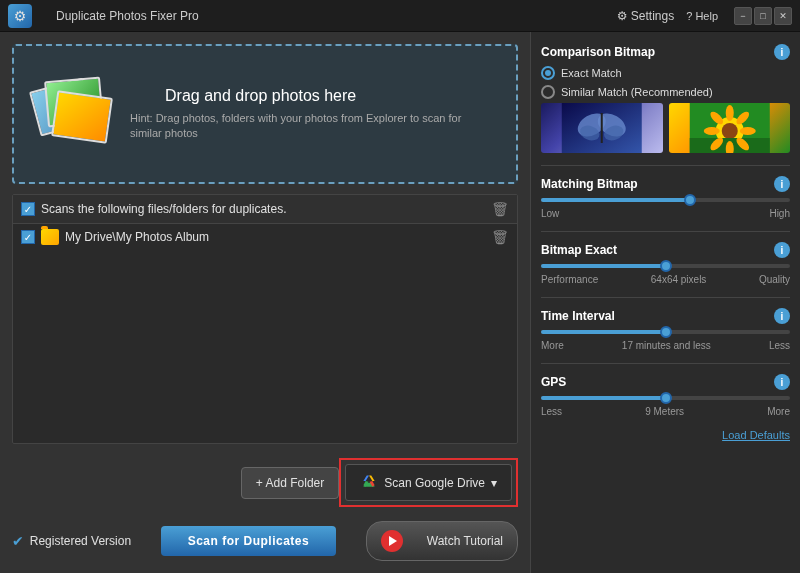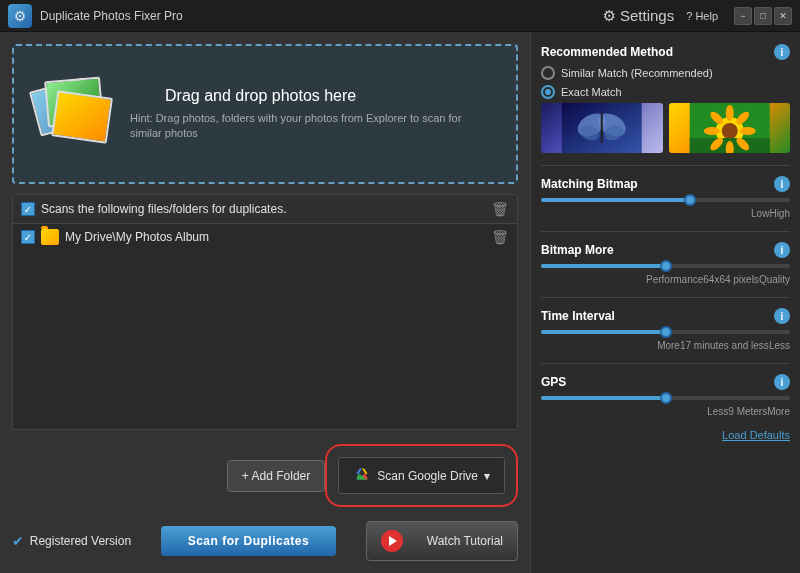--- a/index.html
+++ b/index.html
@@ -34,20 +34,21 @@
       background: linear-gradient(135deg, #4a9fd5, #2266aa);
       border-radius: 4px;
       display: flex;
       align-items: center;
       justify-content: center;
       font-size: 14px;
     }
     .title-bar-title {
       color: #ccc;
       font-size: 12px;
+      margin-left: 16px;
     }
     .title-bar-right {
       display: flex;
       align-items: center;
       gap: 4px;
     }
     .title-bar-controls {
       display: flex;
       gap: 2px;
       margin-left: 8px;
@@ -60,21 +61,21 @@
       border-radius: 2px;
       display: flex;
       align-items: center;
       justify-content: center;
       font-size: 9px;
       color: #ccc;
       cursor: pointer;
     }
     .tb-settings {
       color: #ccc;
-      font-size: 15px;
+      font-size: 12px;
       cursor: pointer;
       padding: 2px 4px;
     }
     .tb-help {
       color: #ccc;
       font-size: 11px;
       cursor: pointer;
       padding: 2px 4px;
     }
 
@@ -242,22 +243,22 @@
       color: #e0e0e0;
       padding: 8px 14px;
       cursor: pointer;
       font-size: 12px;
       display: flex;
       align-items: center;
       gap: 6px;
     }
     .scan-google-drive-container {
       border: 2px solid #e03030;
-      border-radius: 16px;
-      padding: 11px;
+      border-radius: 0;
+      padding: 4px;
     }
     .scan-google-drive-btn {
       background: #2a2a2a;
       border: 1px solid #555;
       border-radius: 3px;
       color: #e0e0e0;
       padding: 7px 14px;
       cursor: pointer;
       font-size: 12px;
       display: flex;
@@ -408,42 +409,42 @@
       background: #4a9fd5;
       border: 2px solid #2266aa;
       border-radius: 50%;
       position: absolute;
       top: -4px;
       transform: translateX(-50%);
       cursor: pointer;
     }
     .slider-labels {
       display: flex;
-      justify-content: flex-end;
+      justify-content: space-between;
       font-size: 10px;
       color: #999;
       margin-top: 2px;
     }
 
     .divider {
       height: 1px;
       background: #444;
     }
 
     .load-defaults {
       color: #4a9fd5;
       font-size: 11px;
       text-align: right;
       cursor: pointer;
       text-decoration: underline;
     }
     .watch-tutorial-btn {
       background: linear-gradient(to bottom, #555, #333);
       border: 1px solid #666;
-      border-radius: 4px;
+      border-radius: 16px;
       color: #e0e0e0;
       padding: 8px 14px;
       cursor: pointer;
       font-size: 12px;
       display: flex;
       align-items: center;
       gap: 24px;
     }
     .play-icon {
       width: 22px;
@@ -548,31 +549,31 @@
         <span>Watch Tutorial</span>
       </button>
     </div>
 
   </div>
 
   <div class="right-panel">
 
     <div class="slider-section">
       <div class="section-header">
-        <span class="section-title">Recommended Method</span>
+        <span class="section-title">Comparison Bitmap</span>
         <div class="info-icon">i</div>
       </div>
       <div class="radio-group">
+        <div class="radio-option">
+          <div class="radio-circle selected"></div>
+          <span class="radio-label">Exact Match</span>
+        </div>
         <div class="radio-option">
           <div class="radio-circle"></div>
           <span class="radio-label">Similar Match (Recommended)</span>
-        </div>
-        <div class="radio-option">
-          <div class="radio-circle selected"></div>
-          <span class="radio-label">Exact Match</span>
         </div>
       </div>
       <div class="sample-images">
         <div class="sample-img sample-butterfly">
           <svg width="100%" height="100%" viewBox="0 0 80 50" xmlns="http://www.w3.org/2000/svg">
             <defs>
               <linearGradient id="bg1" x1="0%" y1="0%" x2="100%" y2="100%">
                 <stop offset="0%" style="stop-color:#0a0a4a"></stop>
                 <stop offset="100%" style="stop-color:#3355aa"></stop>
               </linearGradient>
@@ -619,21 +620,21 @@
       <div class="slider-labels">
         <span>Low</span>
         <span>High</span>
       </div>
     </div>
 
     <div class="divider"></div>
 
     <div class="slider-section">
       <div class="section-header">
-        <span class="section-title">Bitmap More</span>
+        <span class="section-title">Bitmap Exact</span>
         <div class="info-icon">i</div>
       </div>
       <div class="slider-track">
         <div class="slider-fill" style="width:50%"></div>
         <div class="slider-thumb" style="left:50%"></div>
       </div>
       <div class="slider-labels">
         <span>Performance</span>
         <span>64x64 pixels</span>
         <span>Quality</span>

